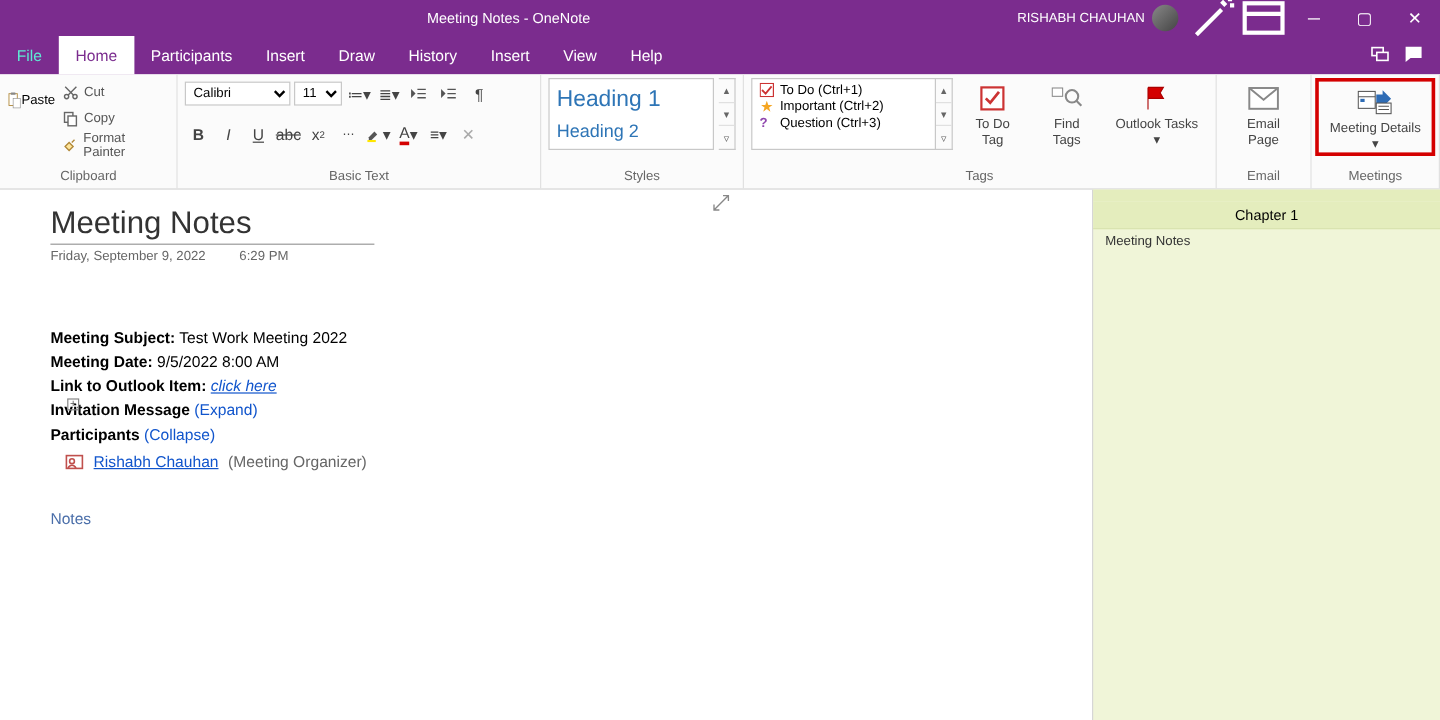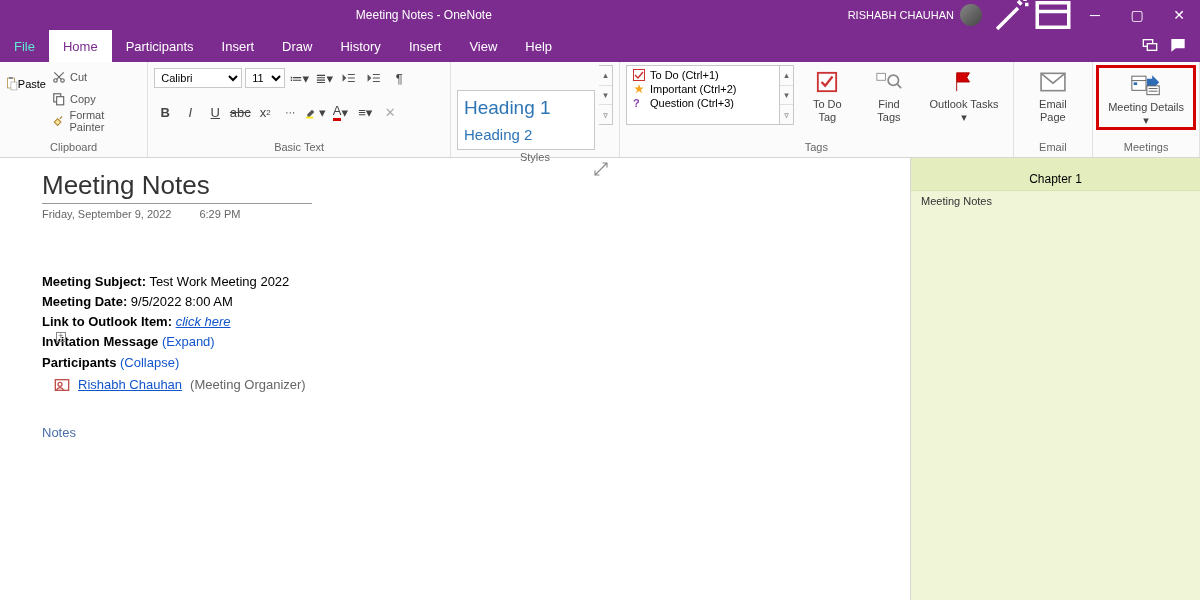--- a/index.html
+++ b/index.html
@@ -27,21 +27,21 @@
 
 .paste-main { display: flex; flex-direction: row; align-items: center; justify-content: space-between; width: 40px; padding-top: 4px; }
 .small-btn { display: flex; align-items: center; gap: 4px; font-size: 11px; color: #555; height: 20px; padding: 0 2px; }
 .small-btn svg { width: 14px; height: 14px; }
 
 .font-row { display: flex; gap: 3px; align-items: center; }
 select.font { border: 1px solid #c8c8c8; height: 20px; font-size: 11px; padding: 0 2px; background:#fff; }
 .fmt-btn { width: 22px; height: 22px; display: inline-flex; align-items: center; justify-content: center; color: #444; font-size: 13px; }
 .fmt-btn svg { width: 14px; height: 14px; }
 
-.styles-box { border: 1px solid #c8c8c8; background: #fff; width: 138px; height: 60px; display: flex; flex-direction: column; justify-content: space-around; padding: 2px 6px; margin-top: 25px; }
+.styles-box { border: 1px solid #c8c8c8; background: #fff; width: 138px; height: 60px; display: flex; flex-direction: column; justify-content: space-around; padding: 2px 6px; }
 .heading1 { color: #2e75b6; font-size: 19px; }
 .heading2 { color: #2e75b6; font-size: 15px; }
 .styles-wrap { display:flex; align-items:flex-start; }
 .styles-more { width:14px; height:60px; border:1px solid #c8c8c8; border-left:none; display:flex; flex-direction:column; }
 .styles-more span { flex:1; display:flex; align-items:center; justify-content:center; font-size:9px; color:#666; border-bottom:1px solid #e0e0e0;}
 .styles-more span:last-child{border:none;}
 
 .tags-box { border: 1px solid #c8c8c8; background:#fff; width:154px; height:60px; display:flex; flex-direction:column; padding:2px 0; }
 .tag-row { display: flex; align-items: center; gap: 5px; font-size: 11px; padding: 1px 6px; }
 .tags-more { width:14px; height:60px; border:1px solid #c8c8c8; border-left:none; display:flex; flex-direction:column; }

